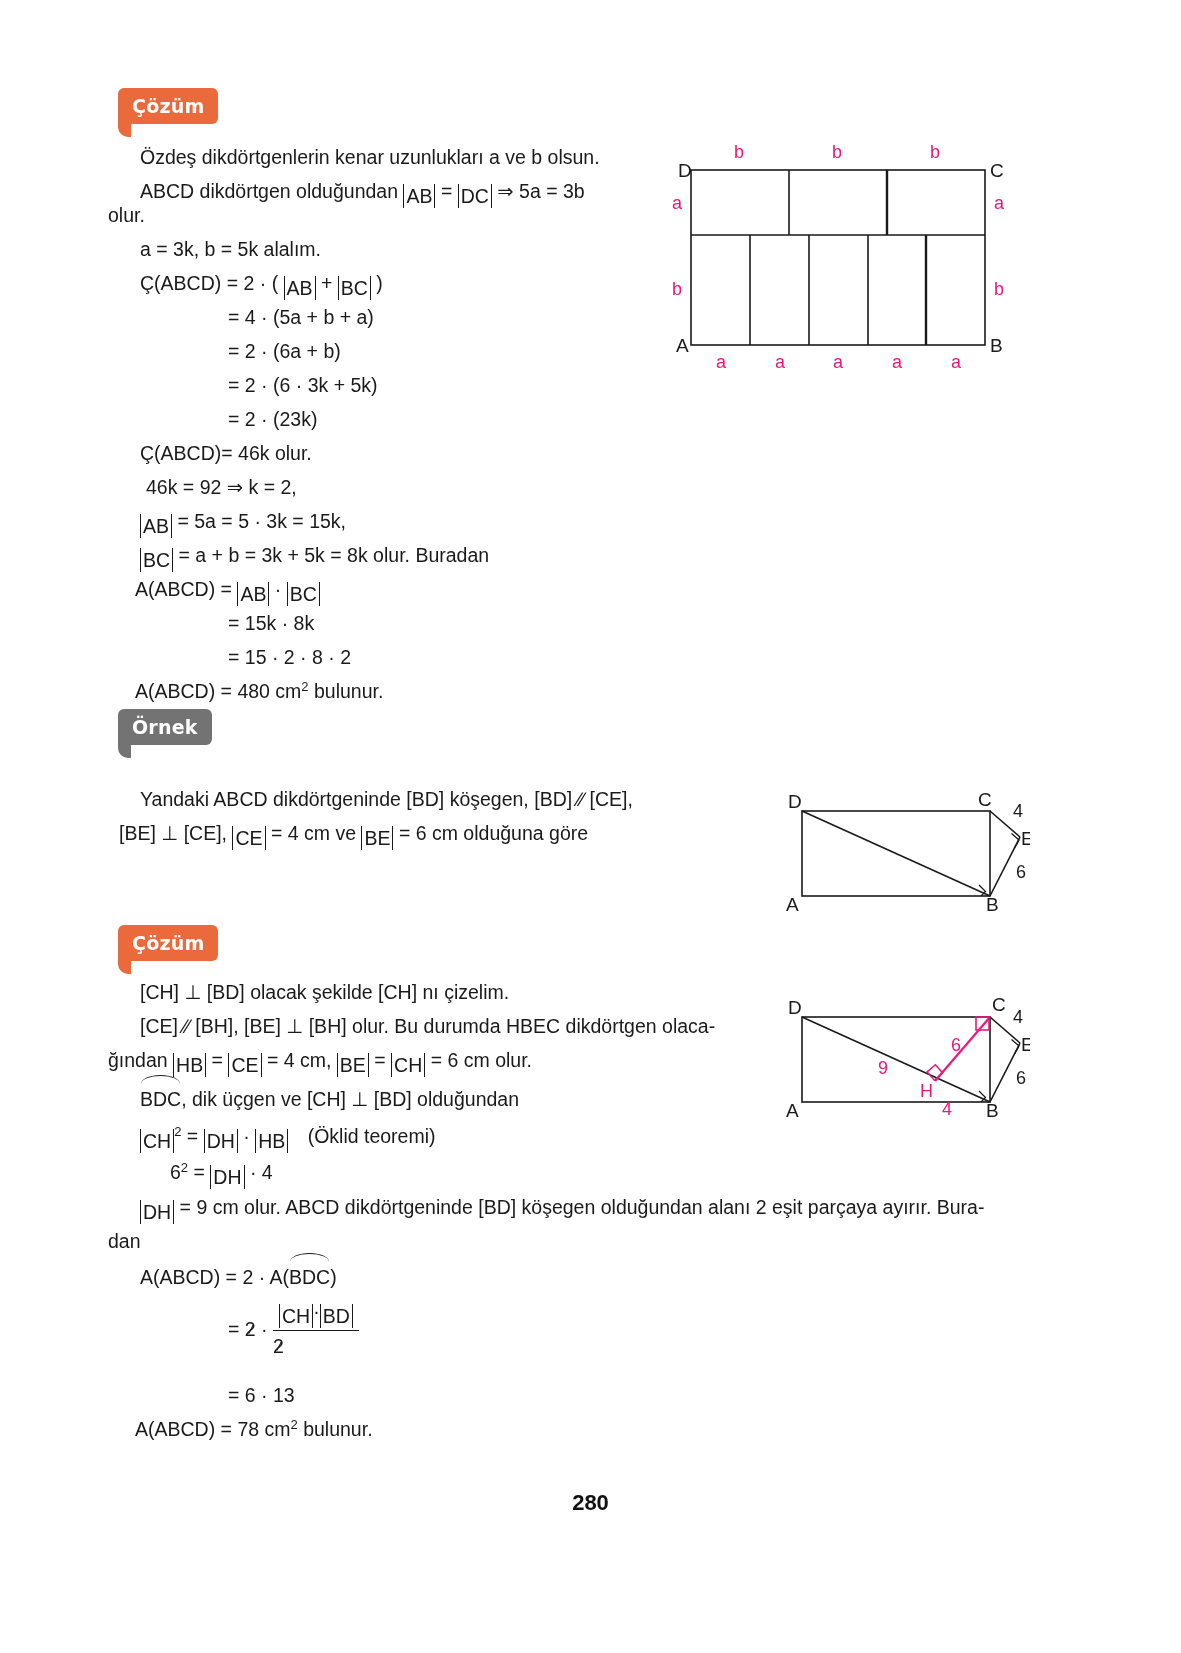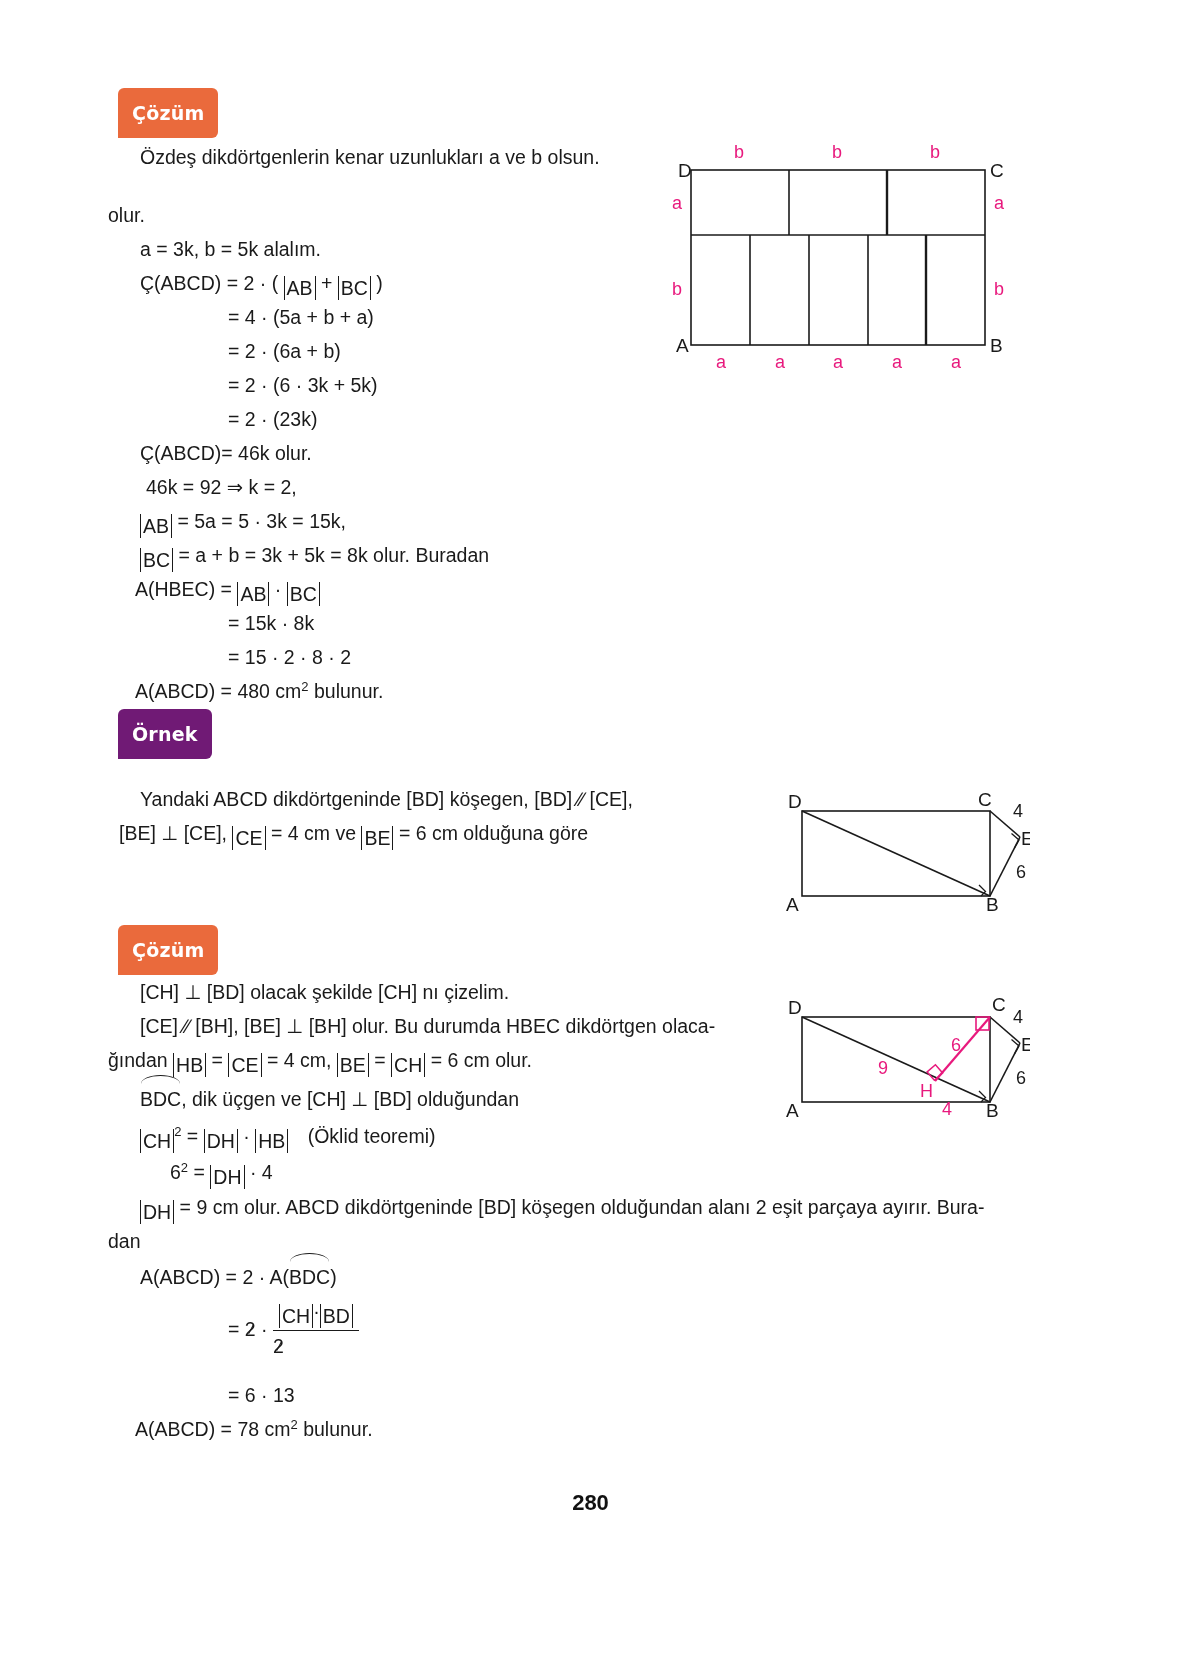--- a/index.html
+++ b/index.html
@@ -17,21 +17,21 @@
   }
   .page {
     position: relative;
     width: 1181px;
     height: 1653px;
   }
 
   
   .tag {
     position: absolute;
-    height: 50px;
+    height: 36px;
     padding: 0 14px 0 14px;
     display: flex;
     align-items: center;
     justify-content: center;
     border-radius: 6px 6px 6px 0;
     color: #ffffff;
     font-size: 19px;
     font-weight: bold;
     letter-spacing: 0.2px;
     font-family: "DejaVu Sans", sans-serif;
@@ -40,21 +40,21 @@
     content: "";
     position: absolute;
     left: 0;
     top: 34px;
     width: 13px;
     height: 15px;
     background: inherit;
     border-radius: 0 0 0 10px;
   }
   .tag-cozum { background: #ea6a3c; }
-  .tag-ornek { background: #701a75; }
+  .tag-ornek { background: #737373; }
 
   
   .txt {
     position: absolute;
     font-size: 19.5px;
     line-height: 34px;
     color: #1a1a1a;
     white-space: nowrap;
   }
   .sup {
@@ -140,20 +140,27 @@
 <div class="page">
 
   <div class="tag tag-cozum" style="left:118px; top:88px;">
     <span>Çözüm</span>
   </div>
 
   <div class="txt" style="left:140px; top:140px;">
     <span>Özdeş dikdörtgenlerin kenar uzunlukları a ve b olsun.</span>
   </div>
 
+  <div class="txt" style="left:140px; top:174px;">
+    <span>ABCD dikdörtgen olduğundan</span>
+    <span class="bar">AB</span>
+    <span>=</span>
+    <span class="bar">DC</span>
+    <span>⇒ 5a = 3b</span>
+  </div>
 
   <div class="txt" style="left:108px; top:198px;">
     <span>olur.</span>
   </div>
 
   <div class="txt" style="left:140px; top:232px;">
     <span>a = 3k, b = 5k alalım.</span>
   </div>
 
   <div class="txt" style="left:140px; top:266px;">
@@ -188,21 +195,21 @@
     <span class="bar">AB</span>
     <span>= 5a = 5 · 3k = 15k,</span>
   </div>
 
   <div class="txt" style="left:140px; top:538px;">
     <span class="bar">BC</span>
     <span>= a + b = 3k + 5k = 8k olur. Buradan</span>
   </div>
 
   <div class="txt" style="left:135px; top:572px;">
-    <span>A(HBEC) =</span>
+    <span>A(ABCD) =</span>
     <span class="bar">AB</span>
     <span>·</span>
     <span class="bar">BC</span>
   </div>
 
   <div class="txt" style="left:228px; top:606px;">
     <span>= 15k · 8k</span>
   </div>
   <div class="txt" style="left:228px; top:640px;">
     <span>= 15 · 2 · 8 · 2</span>

